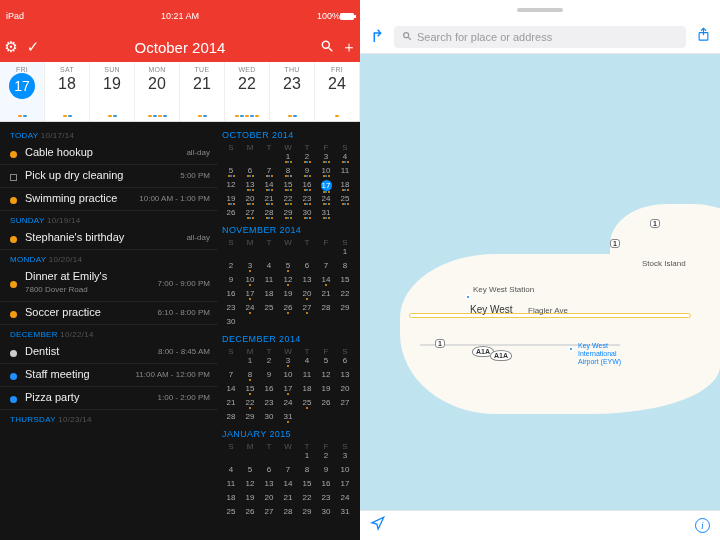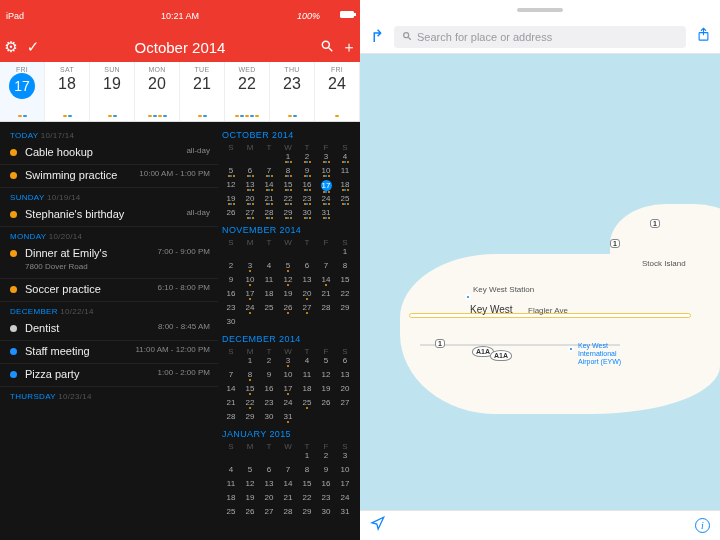--- a/index.html
+++ b/index.html
@@ -3,21 +3,21 @@
 <meta charset="utf-8">
 <style>
   * { box-sizing: border-box; margin: 0; padding: 0; font-family: -apple-system, "Helvetica Neue", Arial, sans-serif; }
   body { width: 720px; height: 540px; overflow: hidden; display: flex; background: #000; }
   .left { width: 360px; height: 540px; display: flex; flex-direction: column; background:#111; }
   .right { width: 360px; height: 540px; display: flex; flex-direction: column; background:#fff; position:relative;}
 
   
   .statusbar { height: 15px; background: #ed392e; display:flex; align-items:center; color:#fff; font-size:9px; padding:16px 6px; justify-content:space-between;}
   .statusbar .mid{ position:absolute; left:50%; transform:translateX(-50%);}
-  .statusbar .rgroup{display:flex;align-items:flex-start;gap:20px;font-style:italic;}
+  .statusbar .rgroup{display:flex;align-items:center;gap:0;}
   .battery{display:inline-block;width:14px;height:7px;border:1px solid #fff;border-radius:1px;position:relative;}
   .battery:after{content:"";position:absolute;right:-3px;top:1px;width:2px;height:3px;background:#fff;}
   .battery i{display:block;width:100%;height:100%;background:#fff;}
 
   
   .redhdr { height: 30px; background:#ed392e; display:flex; align-items:center; color:#fff; position:relative;}
   .redhdr .title{ position:absolute; left:50%; transform:translateX(-50%); font-size:15px; font-weight:400;}
   .redhdr .ic{ width:22px; text-align:center; font-size:15px; }
   .redhdr .gap{flex:1;}
 
@@ -31,21 +31,21 @@
   .daycol .dots span{width:4px;height:2px;border-radius:1px;}
   .do{background:#f39c12;} .db{background:#3498db;}
   .daycol.today{background:#f4f8ff;}
   .checkrow{position:absolute;top:16px;left:6px;font-size:8px;color:#3498db;}
 
   
   .darkbody{flex:1; display:flex; background:#141414; color:#ddd; overflow:hidden;}
   .events{width:218px; overflow:hidden; padding-top:4px;}
   .sechdr{font-size:8px; letter-spacing:0.3px; padding:5px 10px 2px;}
   .sechdr .w{color:#0090ff;} .sechdr .d{color:#555;}
-  .evrow{display:flex;align-items:flex-start;padding:4px 8px 5px 10px;border-bottom:1px solid #222;}
+  .evrow{display:flex;align-items:center;padding:4px 8px 5px 10px;border-bottom:1px solid #222;}
   .evdot{width:7px;height:7px;border-radius:50%;margin-top:3px;flex-shrink:0;}
   .evbox{width:7px;height:7px;border:1px solid #888;margin-top:3px;flex-shrink:0;}
   .co{background:#f39c12;} .cb{background:#1e90ff;} .cg{background:#ccc;}
   .evtxt{flex:1;padding-left:8px;font-size:11px;color:#eee;line-height:13px;}
   .evsub{font-size:8px;color:#888;display:block;}
   .evtime{font-size:8px;color:#888;white-space:nowrap;}
 
   
   .minis{flex:1; padding:4px 6px 0 4px; overflow:hidden; position:relative; font-size:8px;}
   .mhdr{color:#0090ff;font-size:9px;letter-spacing:0.4px;margin:4px 0 3px;}
@@ -181,20 +181,25 @@
       </div>
     </div>
 
   <div class="darkbody">
     <div class="events" id="events">
         <div class="sechdr"><span class="w">TODAY</span> <span class="d">10/17/14</span></div>
         <div class="evrow">
           <span class="evdot co"></span>
           <span class="evtxt">Cable hookup</span>
           <span class="evtime">all-day</span>
+        </div>
+        <div class="evrow">
+          <span class="evbox"></span>
+          <span class="evtxt">Pick up dry cleaning</span>
+          <span class="evtime">5:00 PM</span>
         </div>
         <div class="evrow">
           <span class="evdot co"></span>
           <span class="evtxt">Swimming practice</span>
           <span class="evtime">10:00 AM - 1:00 PM</span>
         </div>
         <div class="sechdr"><span class="w">SUNDAY</span> <span class="d">10/19/14</span></div>
         <div class="evrow">
           <span class="evdot co"></span>
           <span class="evtxt">Stephanie's birthday</span>

